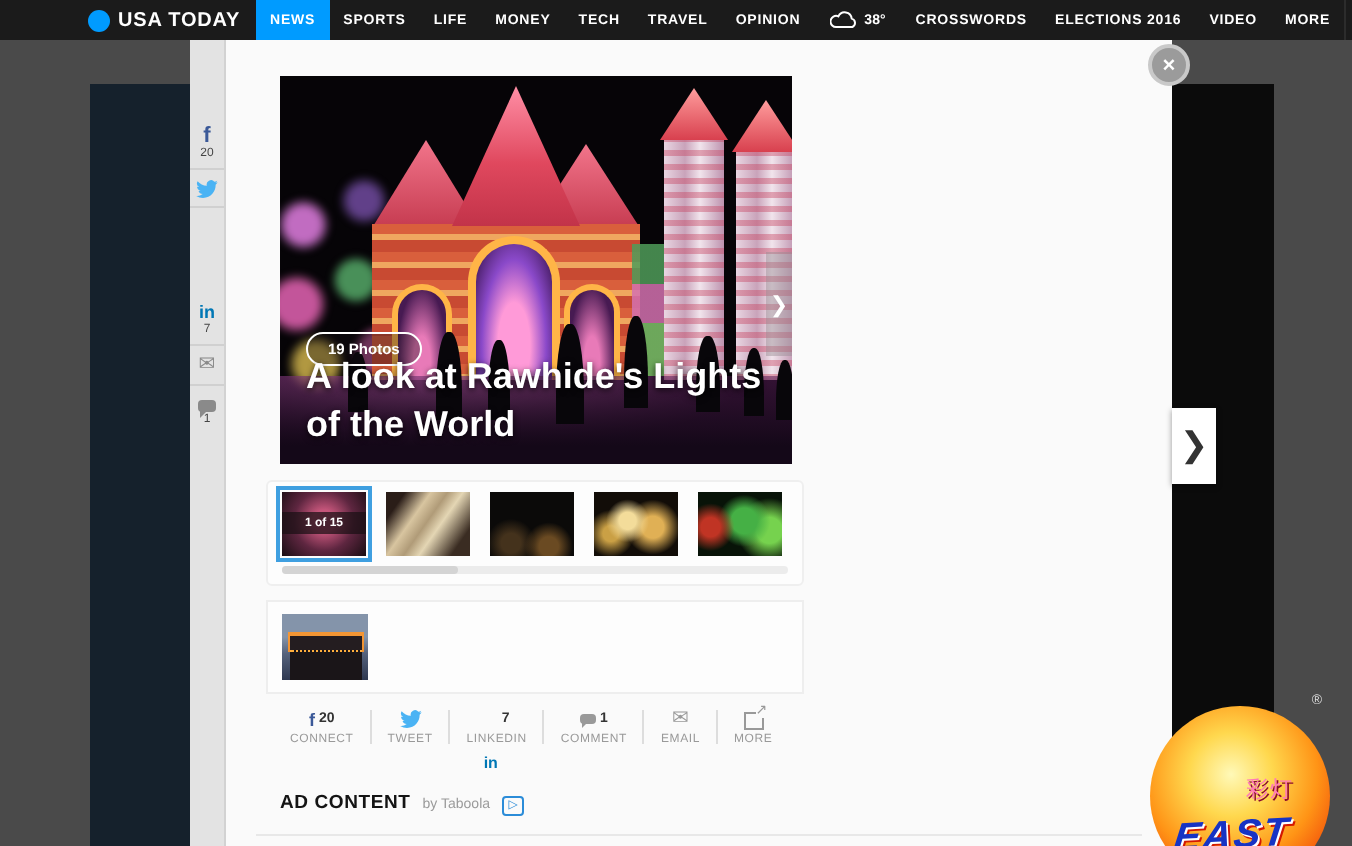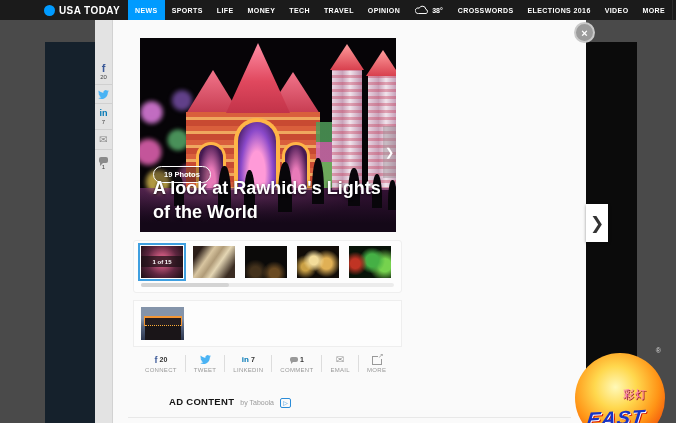--- a/index.html
+++ b/index.html
@@ -30,21 +30,21 @@
 
   
   .rail{position:absolute;left:95px;top:0;bottom:0;width:18px;background:#e3e3e3;
         border-right:1px solid #d2d2d2;display:flex;flex-direction:column;align-items:center;
         padding-top:38px;box-sizing:border-box;z-index:5;}
   .rail-btn{width:100%;display:flex;flex-direction:column;align-items:center;gap:1px;
         padding:5px 0 4px;border-top:1px solid #d0d0d0;cursor:pointer;}
   .rail-btn:first-child{border-top:none;}
   .rail-count{font-size:6px;color:#444;}
   .fb-f{color:#3b5998;font-weight:bold;font-size:11px;line-height:10px;}
-  .li-in{color:#0077b5;font-weight:bold;font-size:9px;line-height:9px;}
+  .li-in{color:#0077b5;font-weight:bold;font-size:9px;line-height:9px;margin-top:43px;}
   .mail-glyph{color:#8a8a8a;font-size:10px;line-height:10px;}
   .bubble{width:9px;height:6px;background:#8a8a8a;border-radius:2px;position:relative;margin-top:2px;}
   .bubble::after{content:'';position:absolute;left:1px;bottom:-3px;border:2px solid transparent;
         border-top-color:#8a8a8a;border-left-color:#8a8a8a;}
 
   
   .panel{position:absolute;left:113px;top:0;bottom:0;width:473px;background:#fafafa;z-index:4;}
 
   
   .photo{position:absolute;left:27px;top:18px;width:256px;height:194px;background:#060407;overflow:hidden;}
@@ -138,21 +138,21 @@
   .share-label{font-size:6px;color:#999;letter-spacing:.3px;}
   .sb-bubble{width:8px;height:5px;background:#999;border-radius:2px;position:relative;}
   .sb-bubble::after{content:'';position:absolute;left:1px;bottom:-2px;border:2px solid transparent;
       border-top-color:#999;border-left-color:#999;}
   .sb-mail{color:#999;font-size:10px;line-height:10px;}
   .sb-more{width:8px;height:7px;border:1px solid #999;position:relative;margin-top:2px;}
   .sb-more::after{content:'↗';position:absolute;right:-3px;top:-5px;font-size:7px;color:#999;
       background:#fafafa;line-height:7px;}
 
   
-  .adrow{position:absolute;left:27px;top:376px;display:flex;align-items:baseline;gap:6px;margin-left:29px;}
+  .adrow{position:absolute;left:27px;top:376px;display:flex;align-items:baseline;gap:6px;}
   .ad-title{font-size:9.5px;font-weight:800;color:#141414;letter-spacing:.3px;}
   .ad-by{font-size:7px;color:#9a9a9a;cursor:pointer;}
   .taboola-ic{display:inline-flex;align-items:center;justify-content:center;width:9px;height:8px;
       border:1px solid #2b8cd8;border-radius:2px;color:#2b8cd8;font-size:6px;cursor:pointer;}
   .bottom-rule{position:absolute;left:15px;right:15px;top:397px;height:1px;background:#e8e8e8;}
 
   
   .close-btn{position:absolute;left:574px;top:2px;width:21px;height:21px;border-radius:50%;
       background:#9b9b9b;border:2px solid #c9c9c9;color:#fff;font-size:11px;font-weight:bold;
       display:flex;align-items:center;justify-content:center;cursor:pointer;z-index:20;box-sizing:border-box;}

